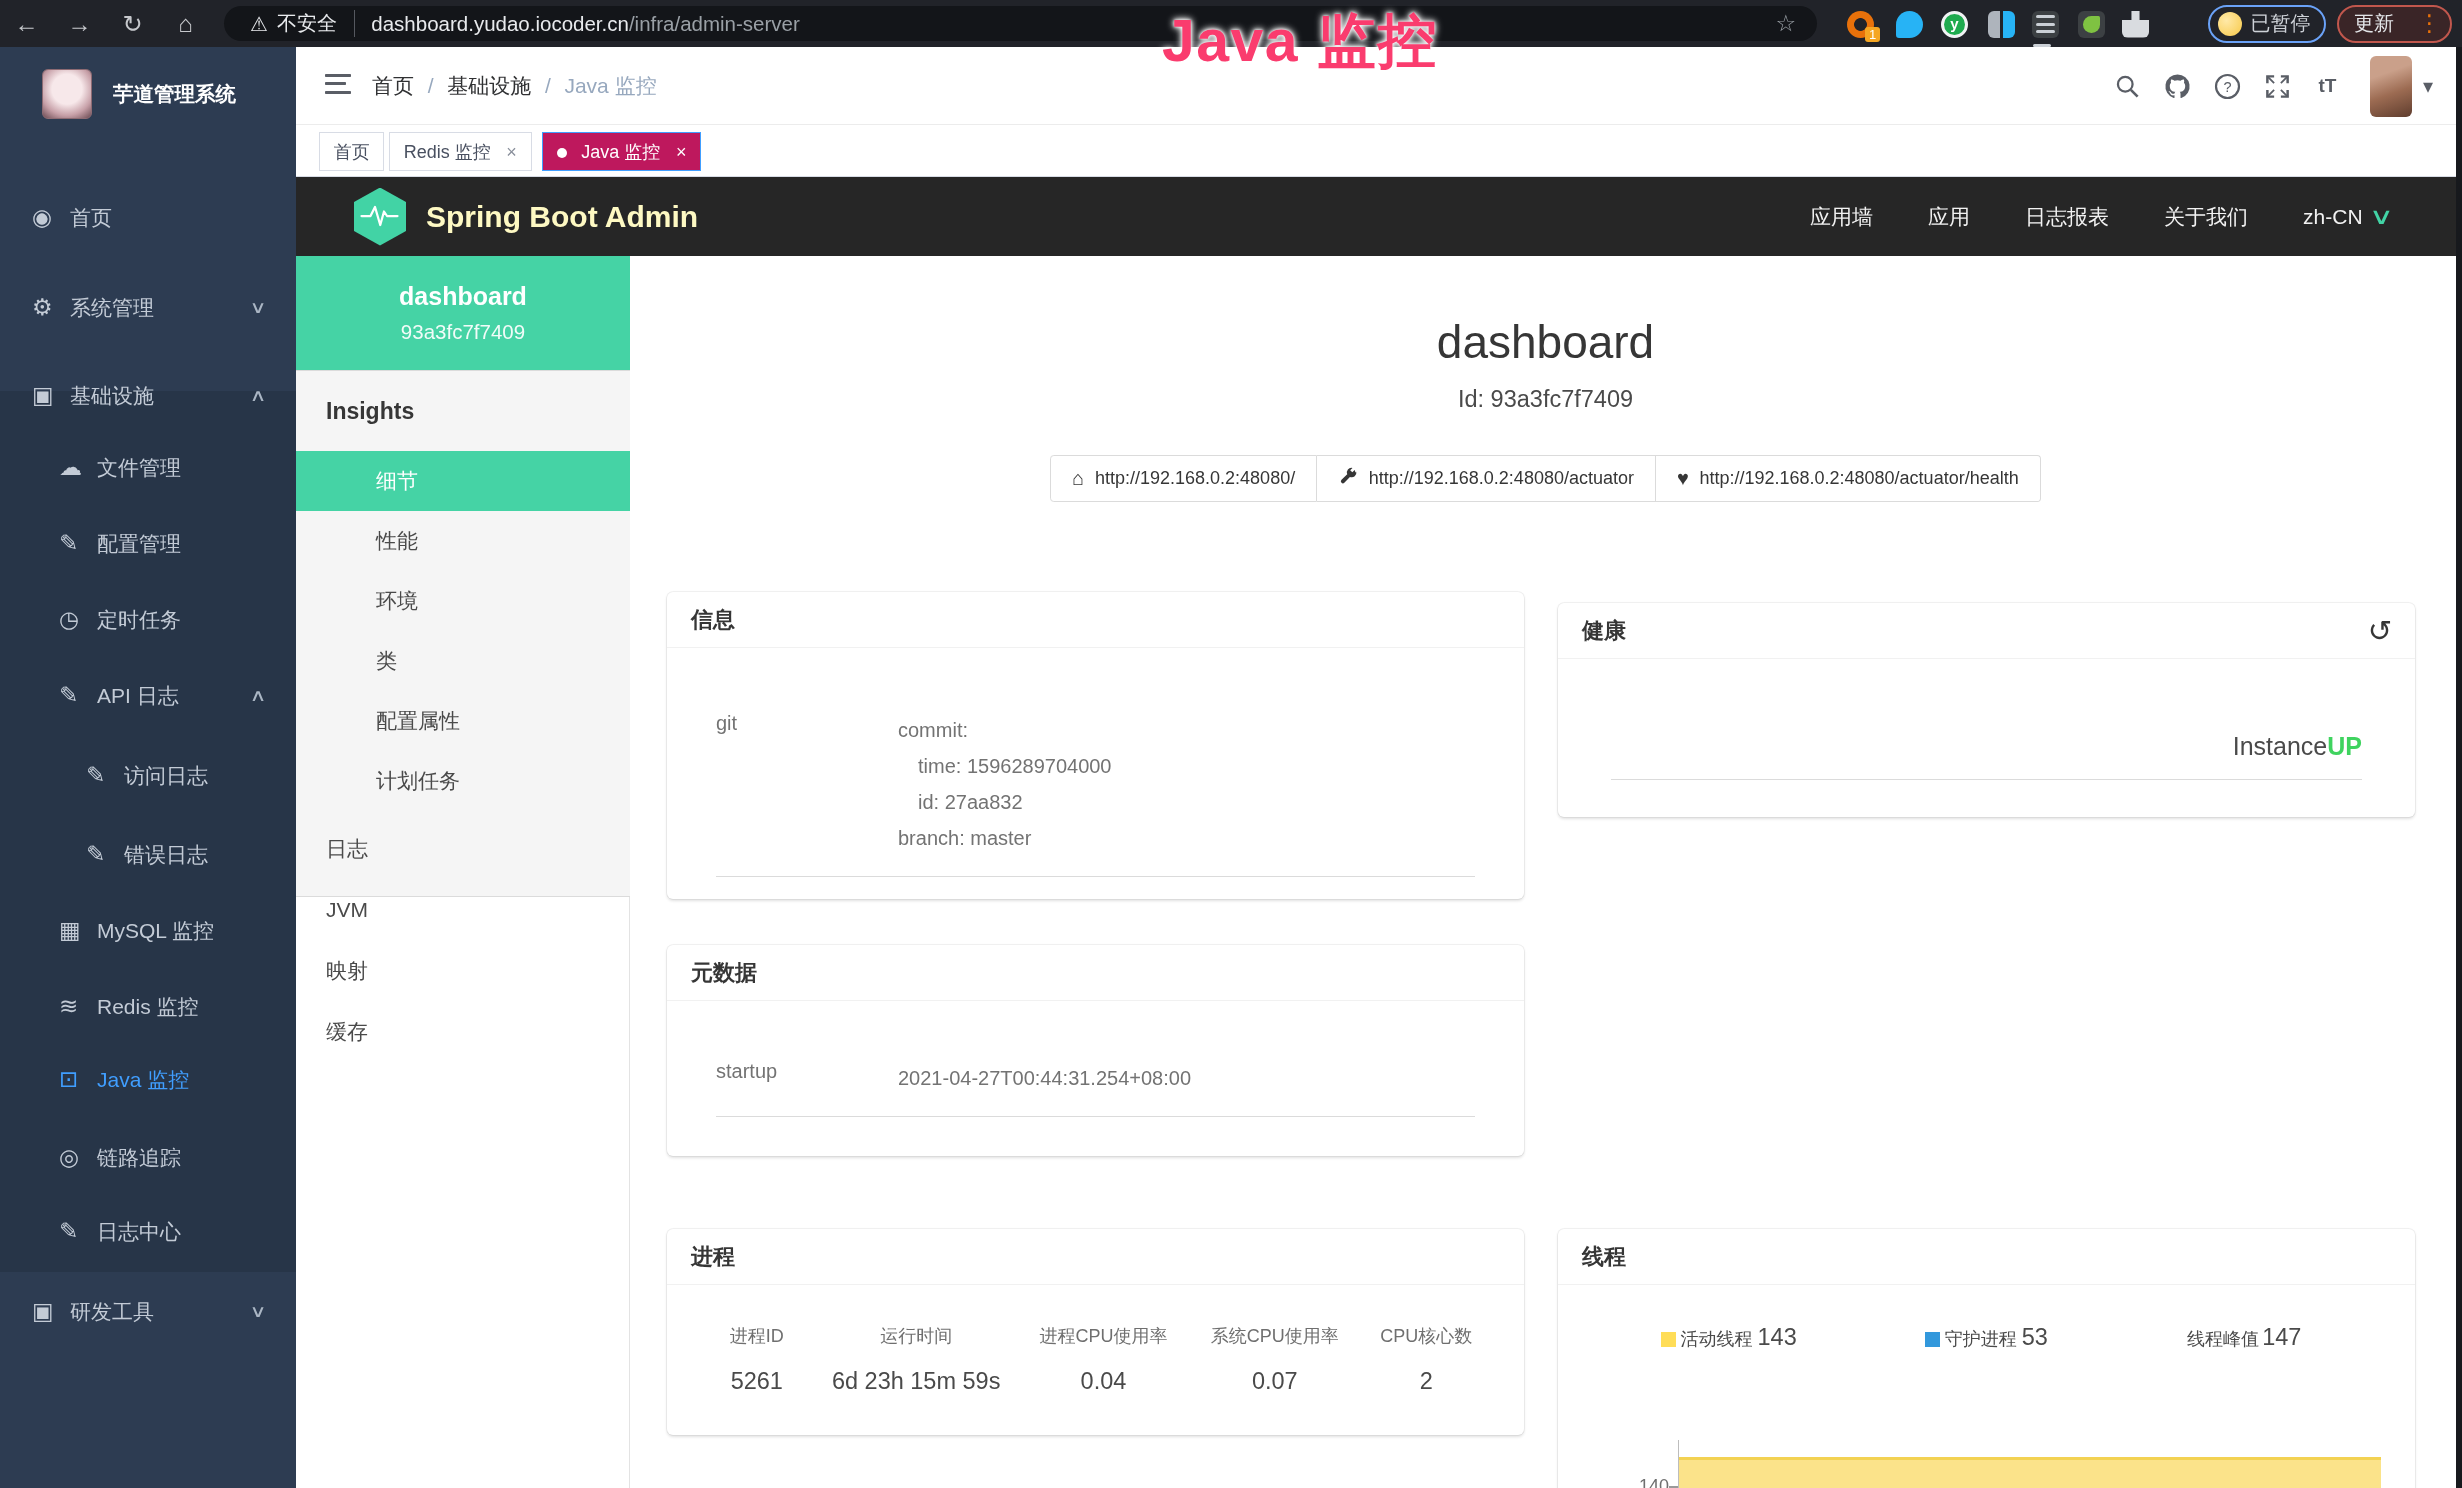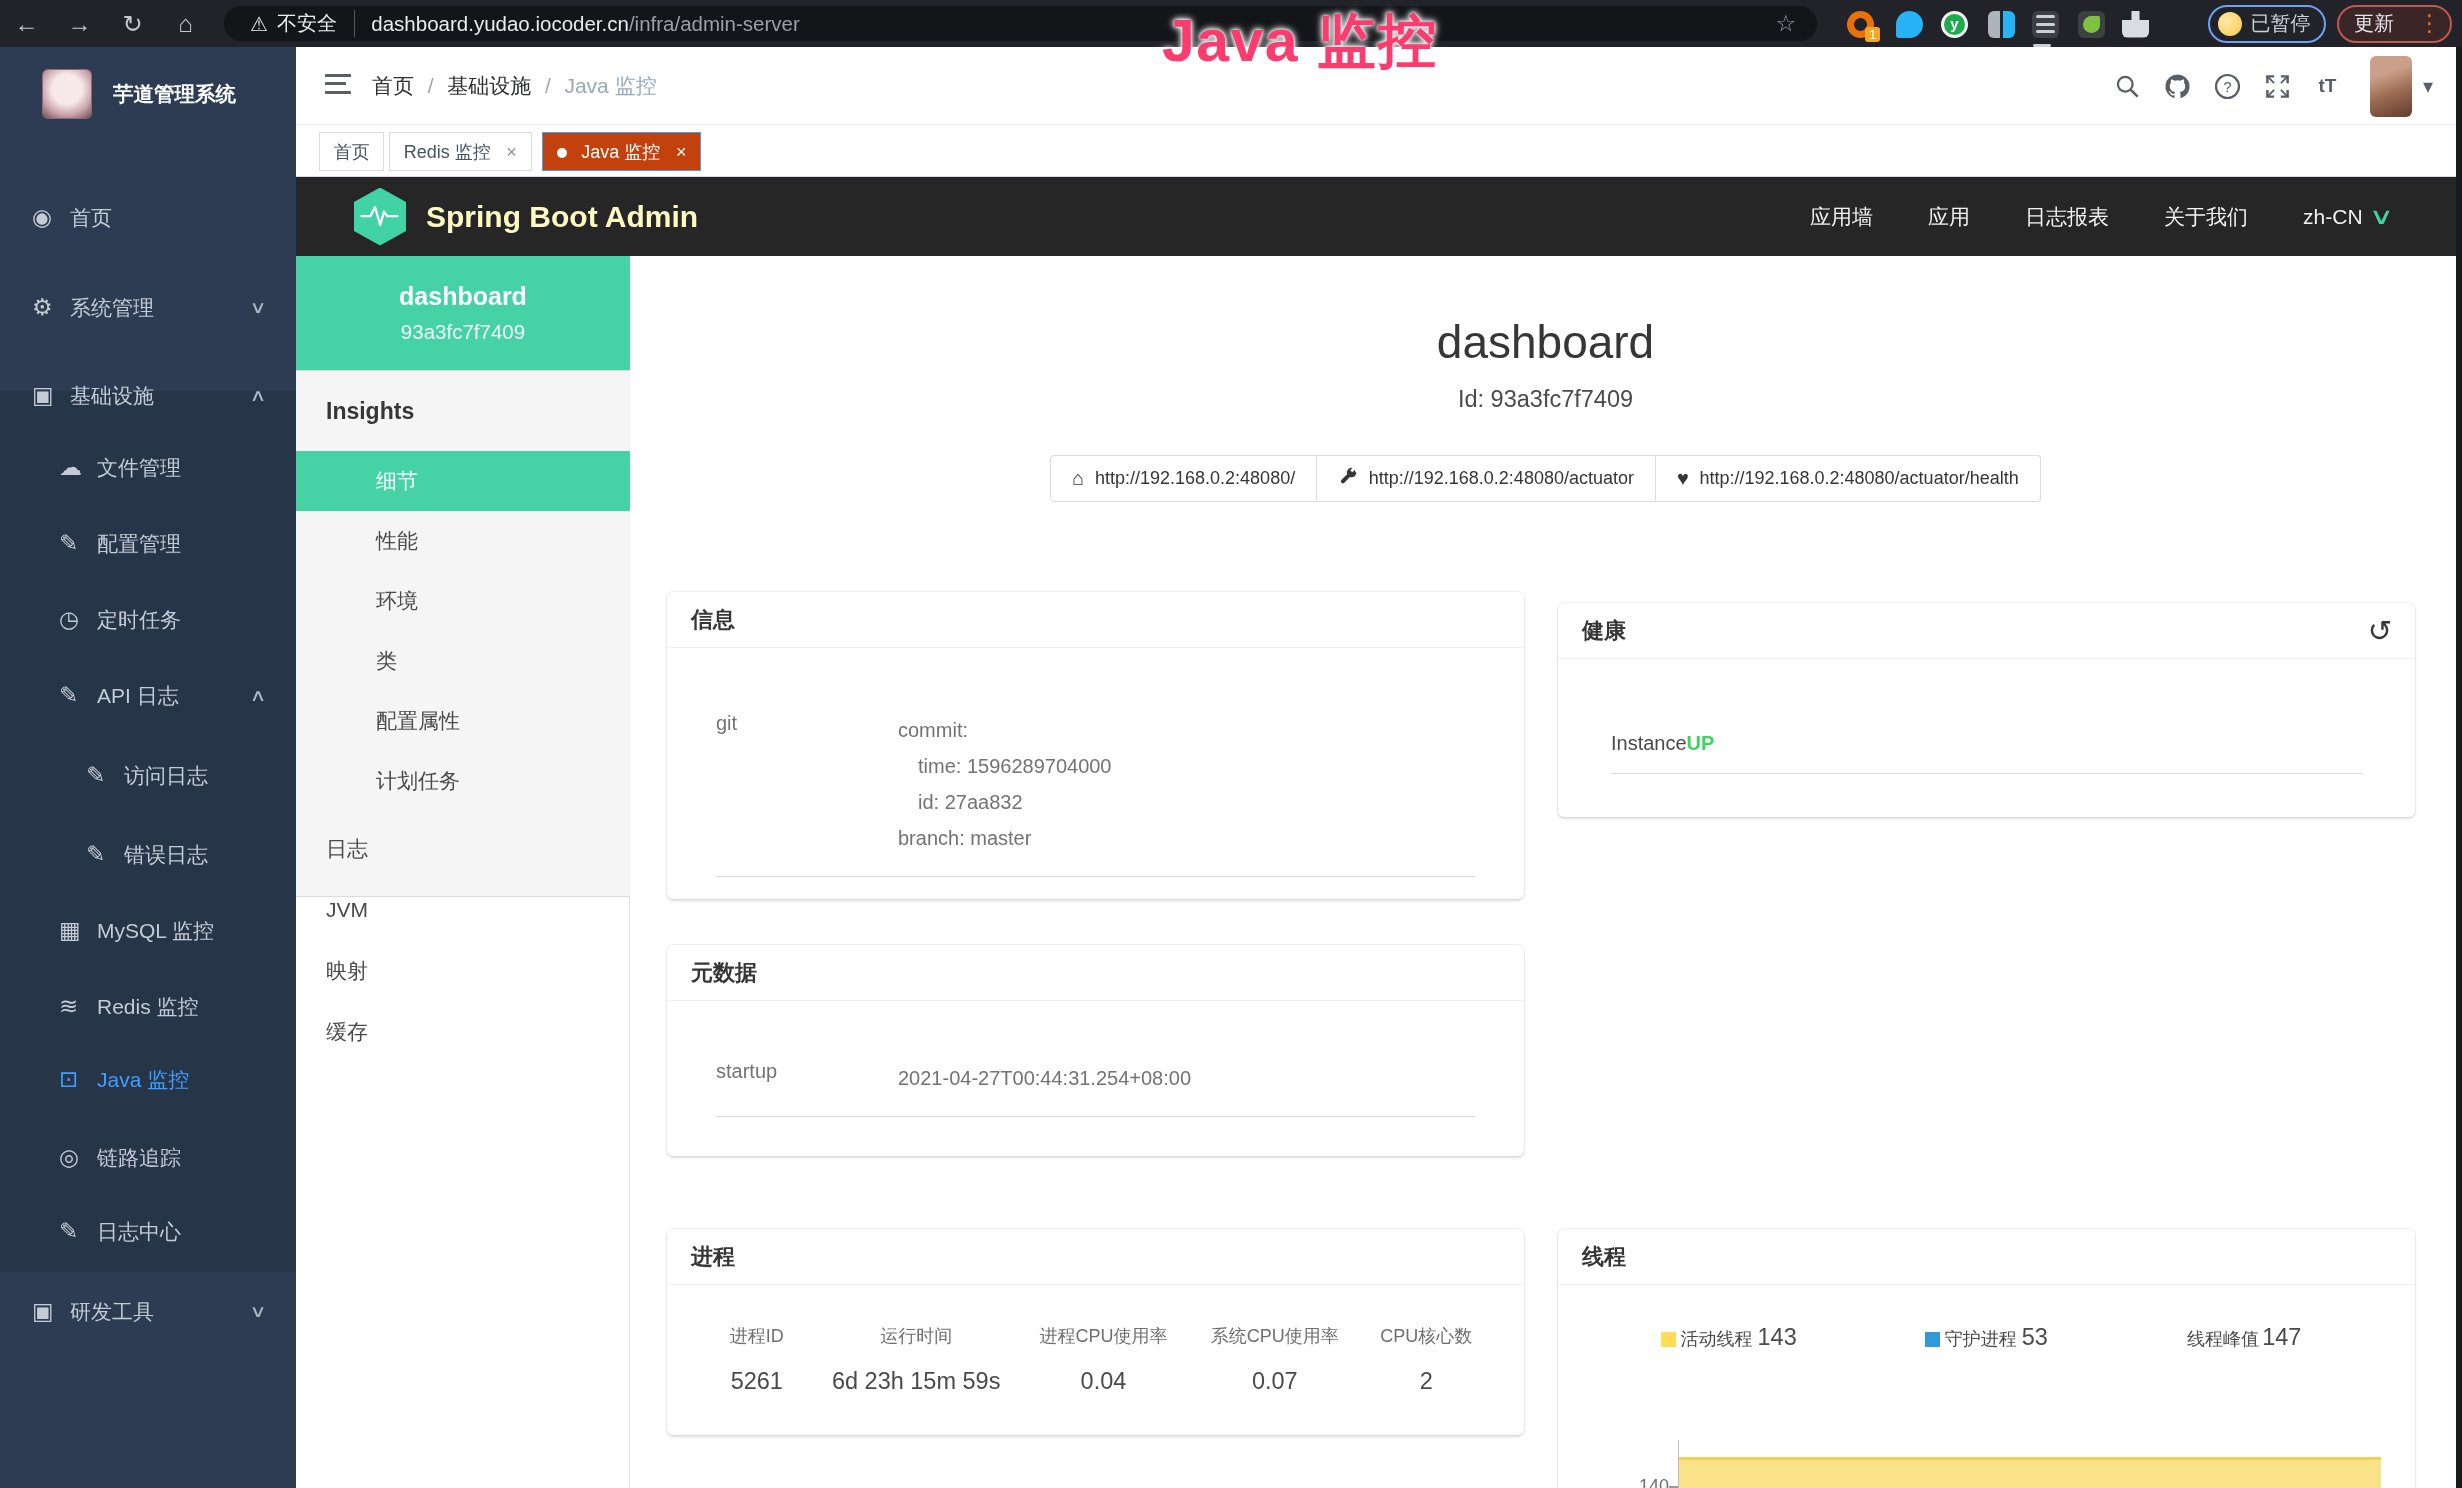--- a/index.html
+++ b/index.html
@@ -84,21 +84,21 @@
   .hdr-avatar { width:42px; height:61px; border-radius:6px; margin:0 10.6px 0 18px; cursor:pointer;
     background:linear-gradient(160deg,#caa08a 0 30%,#9c6b52 60%,#5f3d2e); }
   .hdr-caret { color:#5a5e66; font-size:20px; margin-right:30px; cursor:pointer; }
 
   
   .tab-bar { position:absolute; left:296px; top:125px; width:2167px; height:52px; background:#fff;
     border-bottom:0.8px solid #d8dce5; box-shadow:0 0.8px 2.3px rgba(0,0,0,.08); z-index:1; }
   .tag { position:absolute; top:6.8px; height:39px; line-height:38px; border:0.8px solid #d8dce5; background:#fff;
     color:#495060; font-size:18px; padding:0 13.7px; cursor:pointer; white-space:nowrap; }
   .tag .x { margin-left:10.6px; font-size:18px; color:#8a909c; }
-  .tag.active { background:#c2410c; border-color:#409eff; color:#fff; }
+  .tag.active { background:#be185d; border-color:#409eff; color:#fff; }
   .tag.active .x { color:#fff; }
   .tag .dot { display:inline-block; width:10.6px; height:10.6px; border-radius:50%; background:#fff; margin-right:9px; vertical-align:middle; }
 
   
   .sba-header { position:absolute; left:296px; top:177px; width:2167px; height:79px; background:#262626;
     display:flex; align-items:center; z-index:1; }
   .sba-hex { width:52px; height:58px; margin-left:58px; background:#42d3a5;
     clip-path:polygon(50% 0,100% 25%,100% 75%,50% 100%,0 75%,0 25%); position:relative; }
   .sba-hex svg { position:absolute; left:6px; top:16.7px; }
   .sba-brand { color:#fef9c3; font-size:30px; font-weight:600; margin-left:20px; }
@@ -145,21 +145,21 @@
   .card-metadata  { left:38px;  top:689px;  width:857px; height:211px; }
   .card-process   { left:38px;  top:973px; width:857px; height:206px; }
   .card-threads   { left:929px;top:973px; width:857px; height:326px; }
 
   .kv { display:flex; padding:0 49px; font-size:20px; color:#737373; }
   .kv .k { width:182px; flex:none; }
   .kv .v { flex:1; line-height:36px; }
   .kv .v .ind { padding-left:20px; }
   .hr { border-bottom:1.5px solid #dbdbdb; margin:20px 49px 0 49px; }
 
-  .row-kv { display:flex; justify-content:flex-start; padding:0 53px; font-size:20px; color:#4a4a4a; }
+  .row-kv { display:flex; justify-content:flex-end; padding:0 53px; font-size:25px; color:#4a4a4a; }
   .up { font-weight:600; }
 
   .ptable { display:flex; text-align:center; }
   .ptable .col { display:flex; flex-direction:column; }
   .ptable .th { font-size:18px; color:#6f6f6f; margin-bottom:20px; white-space:nowrap; }
   .ptable .td { font-size:23.5px; color:#4a4a4a; white-space:nowrap; }
 
   .stats { display:flex; text-align:center; }
   .stats .col { flex:1; }
   .stats .th { font-size:18px; color:#4a4a4a; margin-bottom:20px; white-space:nowrap; }

